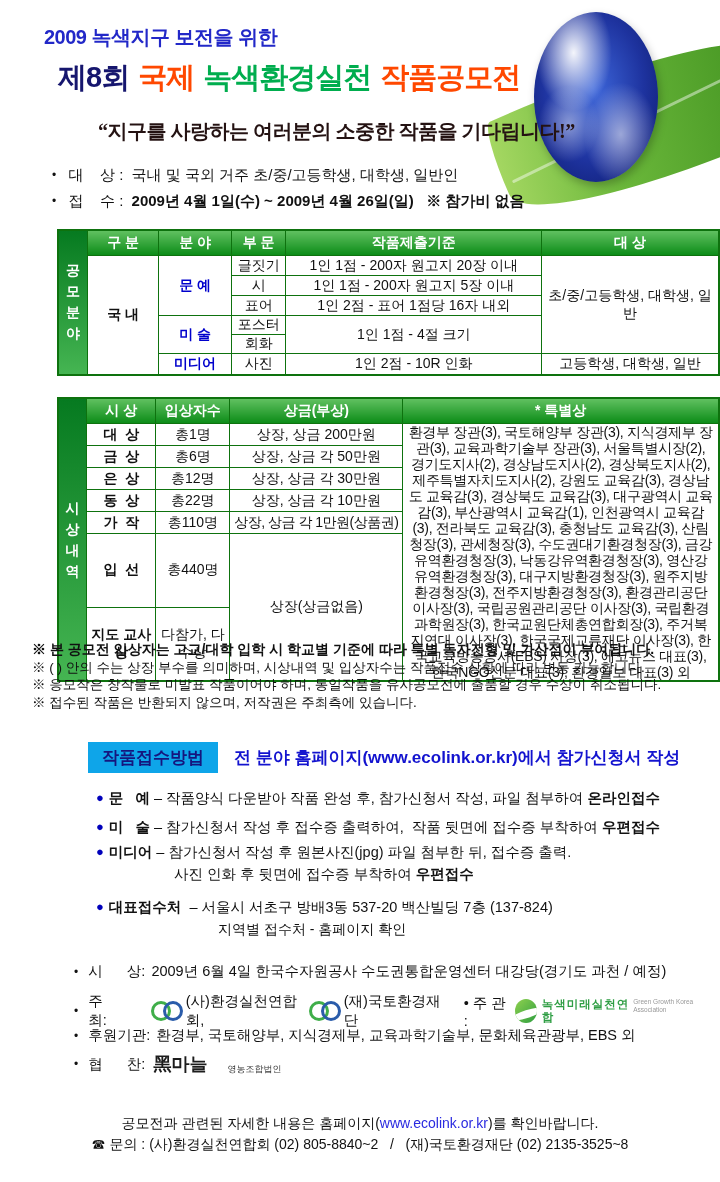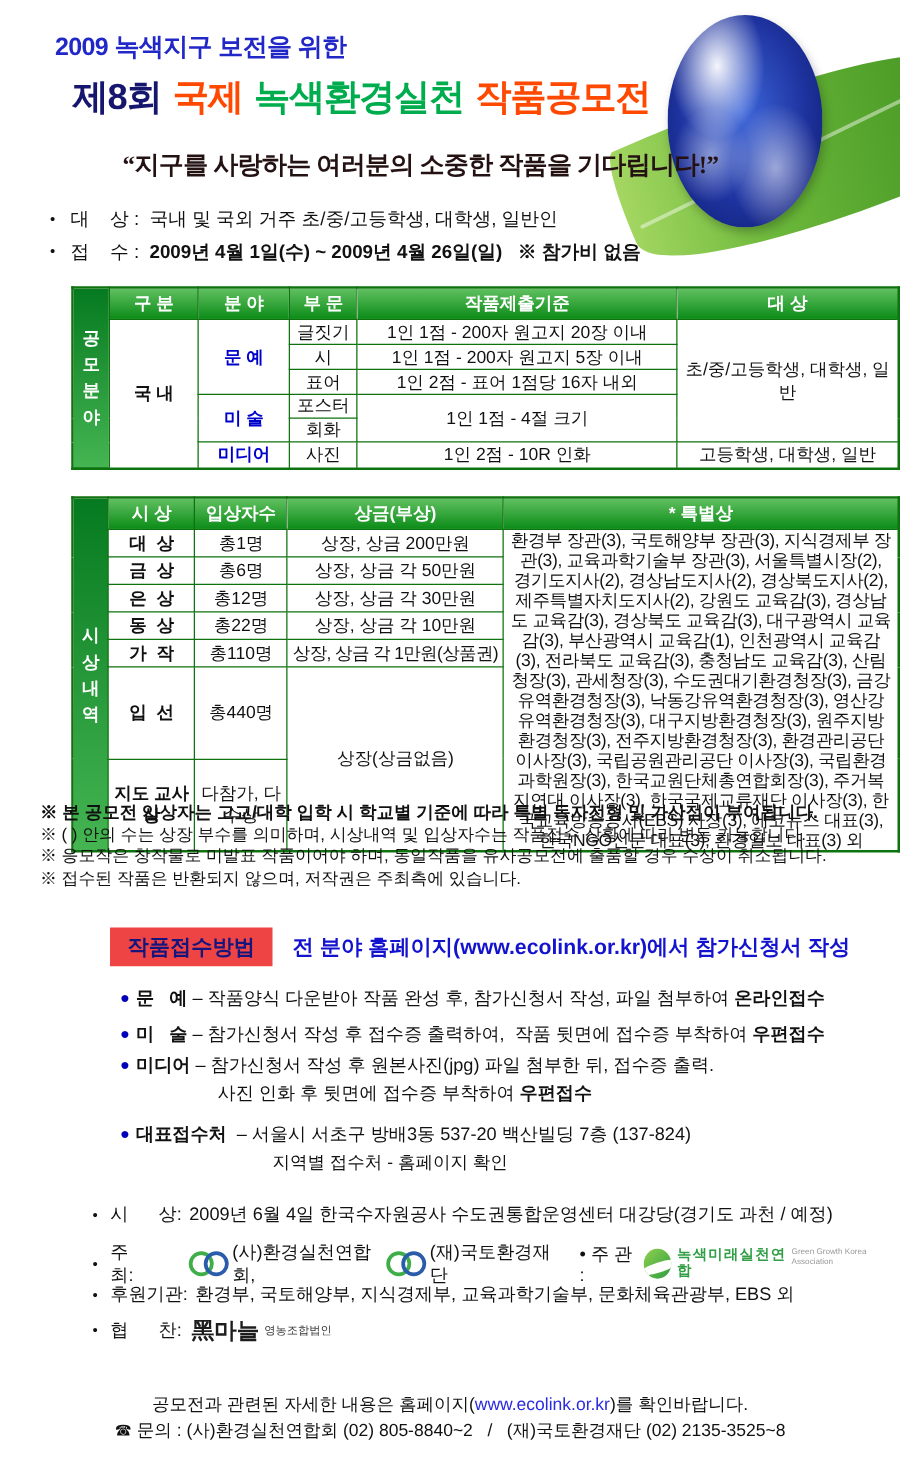--- a/index.html
+++ b/index.html
@@ -25,21 +25,21 @@
 
   
   .tagline { position:absolute; left:44px; top:24px; font-size:20px; font-weight:bold; color:#2228c8; letter-spacing:-0.5px; }
   .title   { position:absolute; left:58px; top:58px; font-size:29px; font-weight:bold; letter-spacing:-1px; white-space:nowrap; }
   .title span { margin-right:9px; }
   .t1 { color:#16166e; } .t2 { color:#ff4800; } .t3 { color:#00ad4e; } .t4 { color:#ff4800; margin-right:0; }
   .quote { position:absolute; left:98px; top:118px; font-family:"Liberation Serif", serif;
            font-size:20px; font-weight:bold; color:#241212; letter-spacing:-0.5px; }
 
   
-  .intro { position:absolute; left:40px; top:166px; font-size:15px; }
+  .intro { position:absolute; left:52px; top:166px; font-size:15px; }
   .irow { height:26px; }
   .dot-b { margin-right:8px; font-size:12px; vertical-align:1px; }
   .ilabel { margin-right:4px; }
   .ival-bold { font-weight:bold; }
 
   
   .tbl { position:absolute; left:57px; border-collapse:collapse; table-layout:fixed;
          border:2px solid #0e720e; background:#fff; }
   .tbl th, .tbl td { border:1px solid #0e720e; padding:0 4px; text-align:center;
          font-size:14px; overflow:hidden; }
@@ -52,21 +52,21 @@
   .tight { font-size:11.5px; letter-spacing:-0.5px; white-space:nowrap; }
   .special { text-align:justify; vertical-align:top; font-size:12.2px; line-height:16px;
              padding:3px 6px; letter-spacing:-0.3px; }
 
   
   .notes { position:absolute; left:32px; top:641px; font-size:13.5px; line-height:17.5px; }
   .n-bold { font-weight:bold; font-size:14px; }
 
   
   .badge-row { position:absolute; left:88px; top:742px; display:flex; align-items:center; gap:16px; }
-  .badge { background:#ef4444; color:#15157e; font-weight:bold; font-size:17px; padding:4px 14px; }
+  .badge { background:#0ea5e9; color:#15157e; font-weight:bold; font-size:17px; padding:4px 14px; }
   .headline { color:#1313cf; font-weight:bold; font-size:17px; }
   .sub-item { position:absolute; left:96px; font-size:14.5px; }
   .rdot { color:#0000bb; font-size:13px; margin-right:5px; vertical-align:1px; }
   .slbl { font-weight:bold; margin-right:4px; }
   .sline2 { margin-left:78px; margin-top:3px; }
   .aline2 { margin-left:122px; margin-top:4px; font-size:14px; }
 
   
   .brow { position:absolute; left:74px; font-size:14.5px; display:flex; align-items:center; }
   .brow .dot-b { margin-right:10px; }
@@ -75,21 +75,21 @@
   .geo-g, .geo-e { position:absolute; top:1px; width:14px; height:14px; border-radius:50%; }
   .geo-g { left:0; border:3px solid #3fae49; }
   .geo-e { left:12px; border:3px solid #2a5caa; }
   .swoosh { display:inline-block; position:relative; width:24px; height:24px; border-radius:50%;
             background:linear-gradient(135deg,#8fd14f,#2e9e3f); overflow:hidden; margin:0 5px; }
   .swoosh::after { content:""; position:absolute; left:-5px; top:11px; width:34px; height:8px;
             background:#fff; border-radius:50%; transform:rotate(-18deg); }
   .org-block { display:inline-flex; flex-direction:row; line-height:1.1; }
   .org-name { color:#2f9e44; font-weight:bold; font-size:11.5px; letter-spacing:1px; }
   .org-sub  { color:#999; font-size:6.5px; }
-  .garlic { display:inline-flex; align-items:center; margin-left:2px; }
+  .garlic { display:inline-flex; align-items:flex-end; margin-left:2px;gap:16px; }
   .g-main { font-family:"Liberation Serif", serif; font-weight:bold; font-size:18px; color:#1c1c1c; }
   .g-sub  { font-size:9px; color:#333; margin-left:4px; }
 
   
   .footer { position:absolute; left:0; top:1113px; width:720px; text-align:center;
             font-size:14px; line-height:21px; }
   .link { color:#2a2ae0; }
 </style>
 </head>
 <body>

